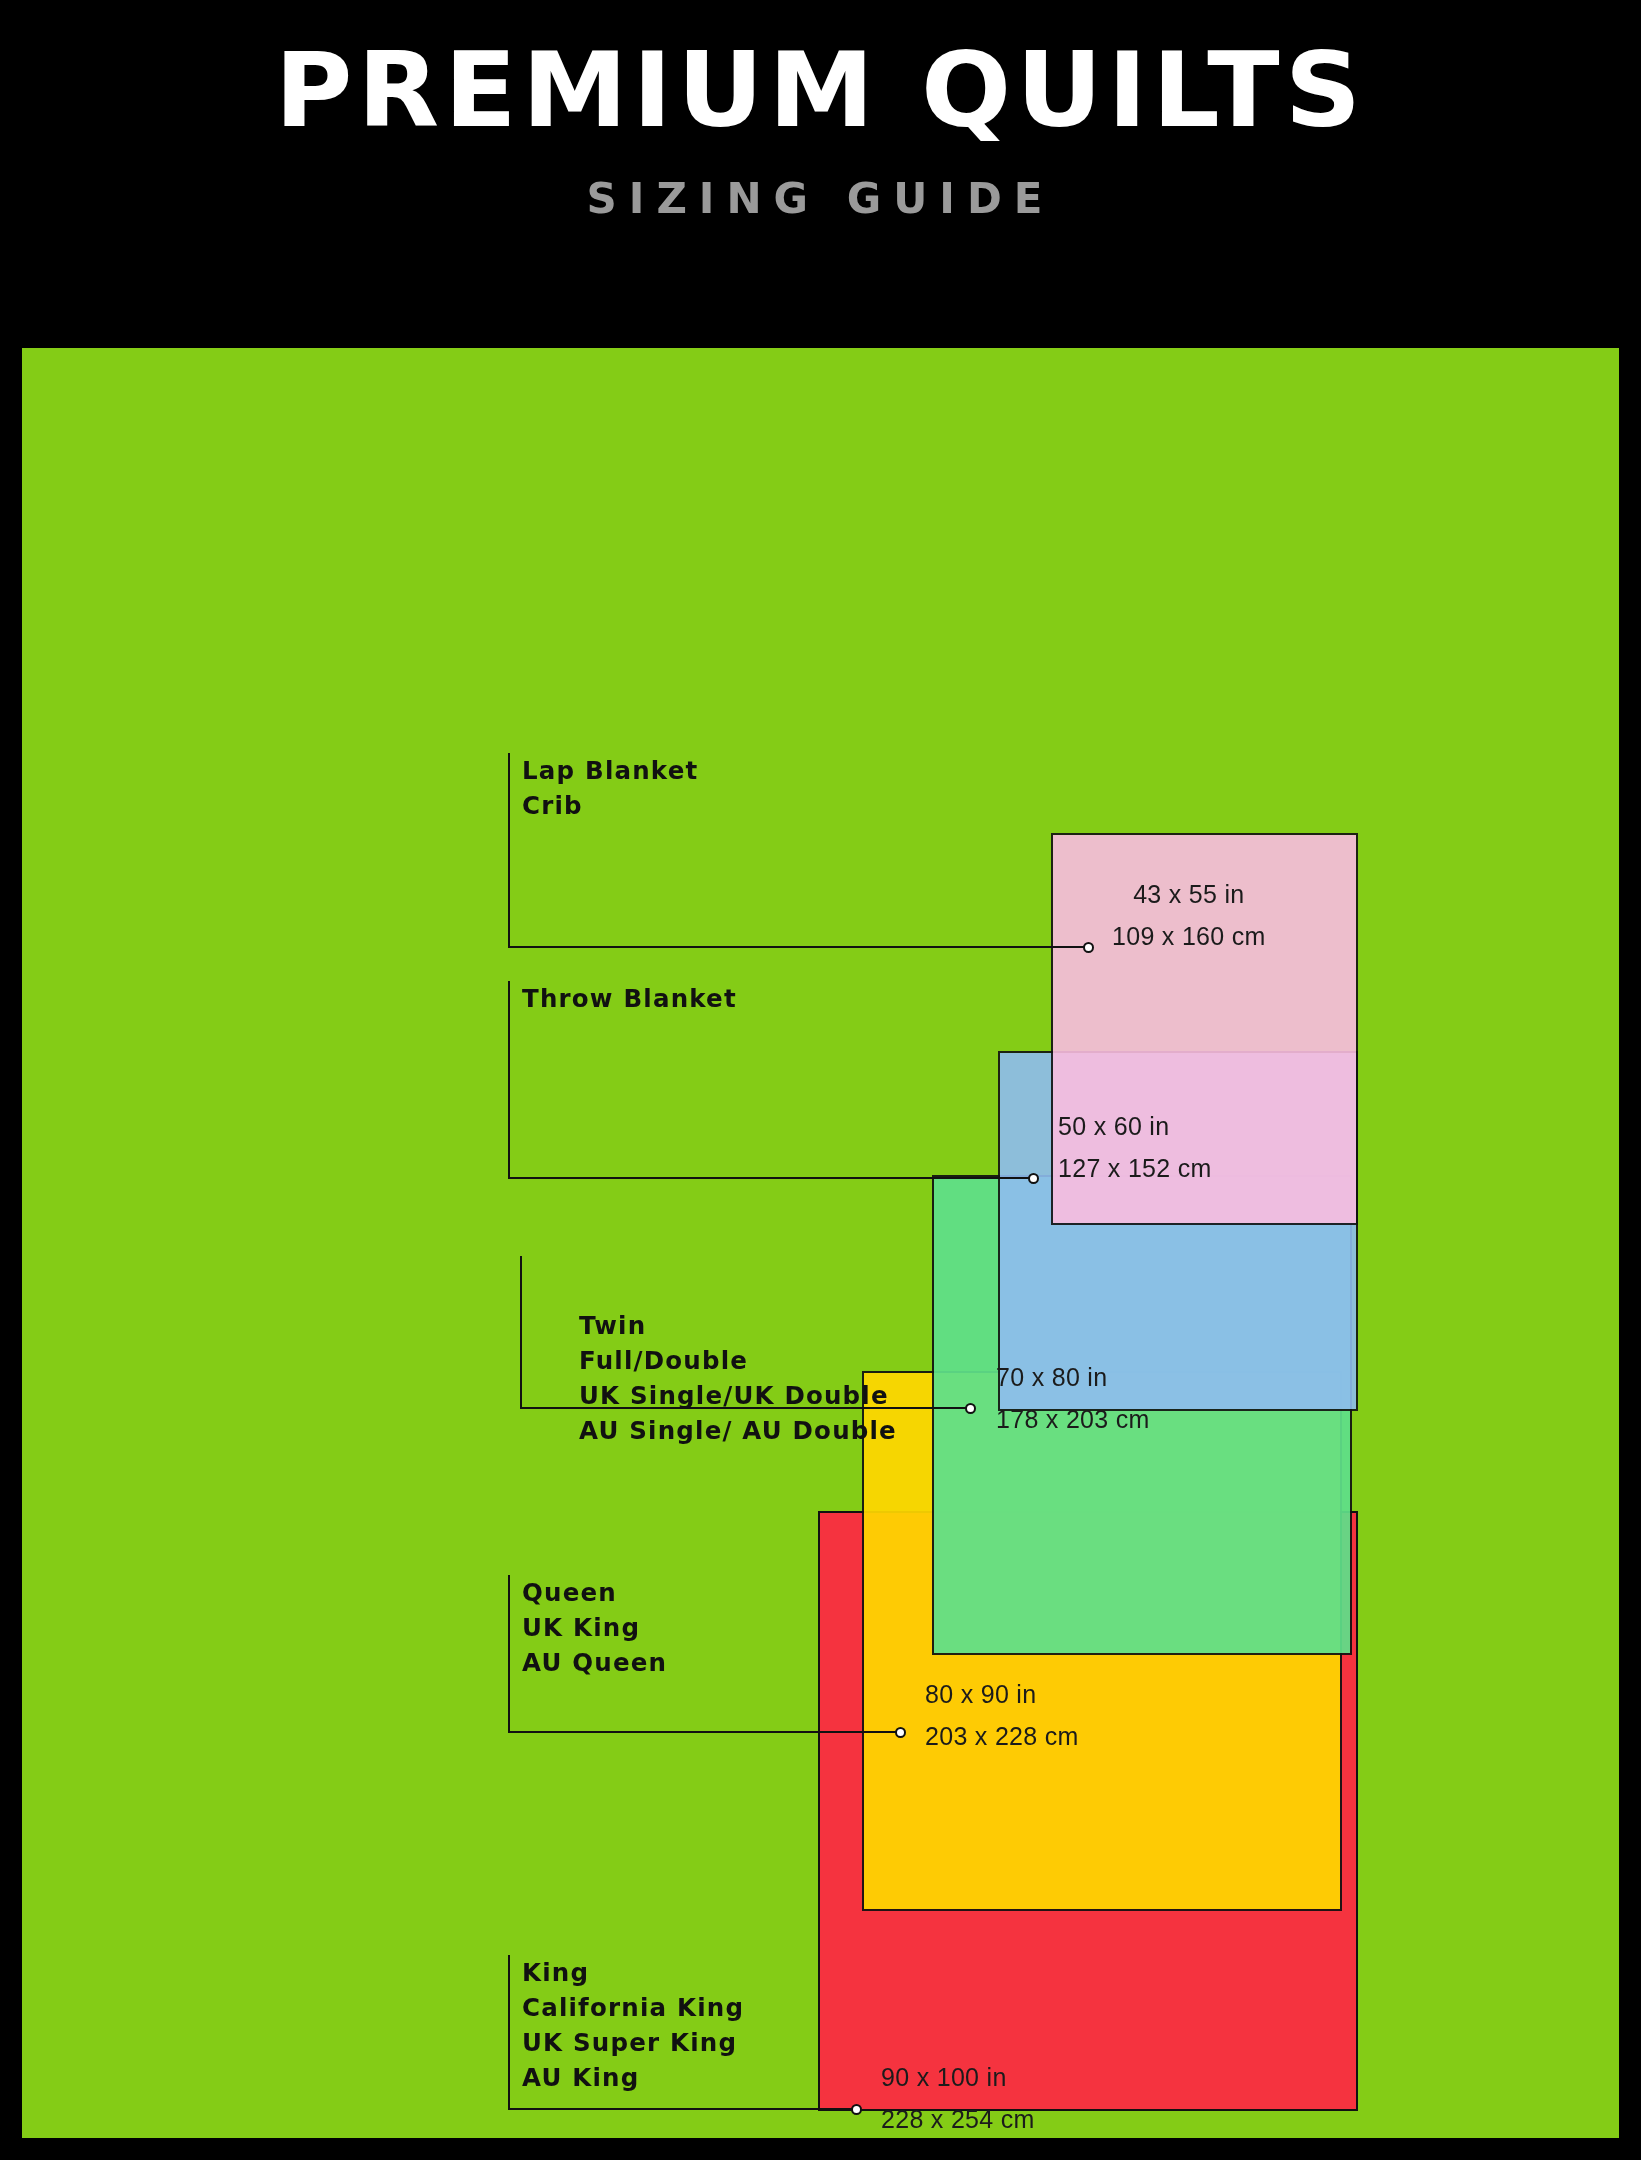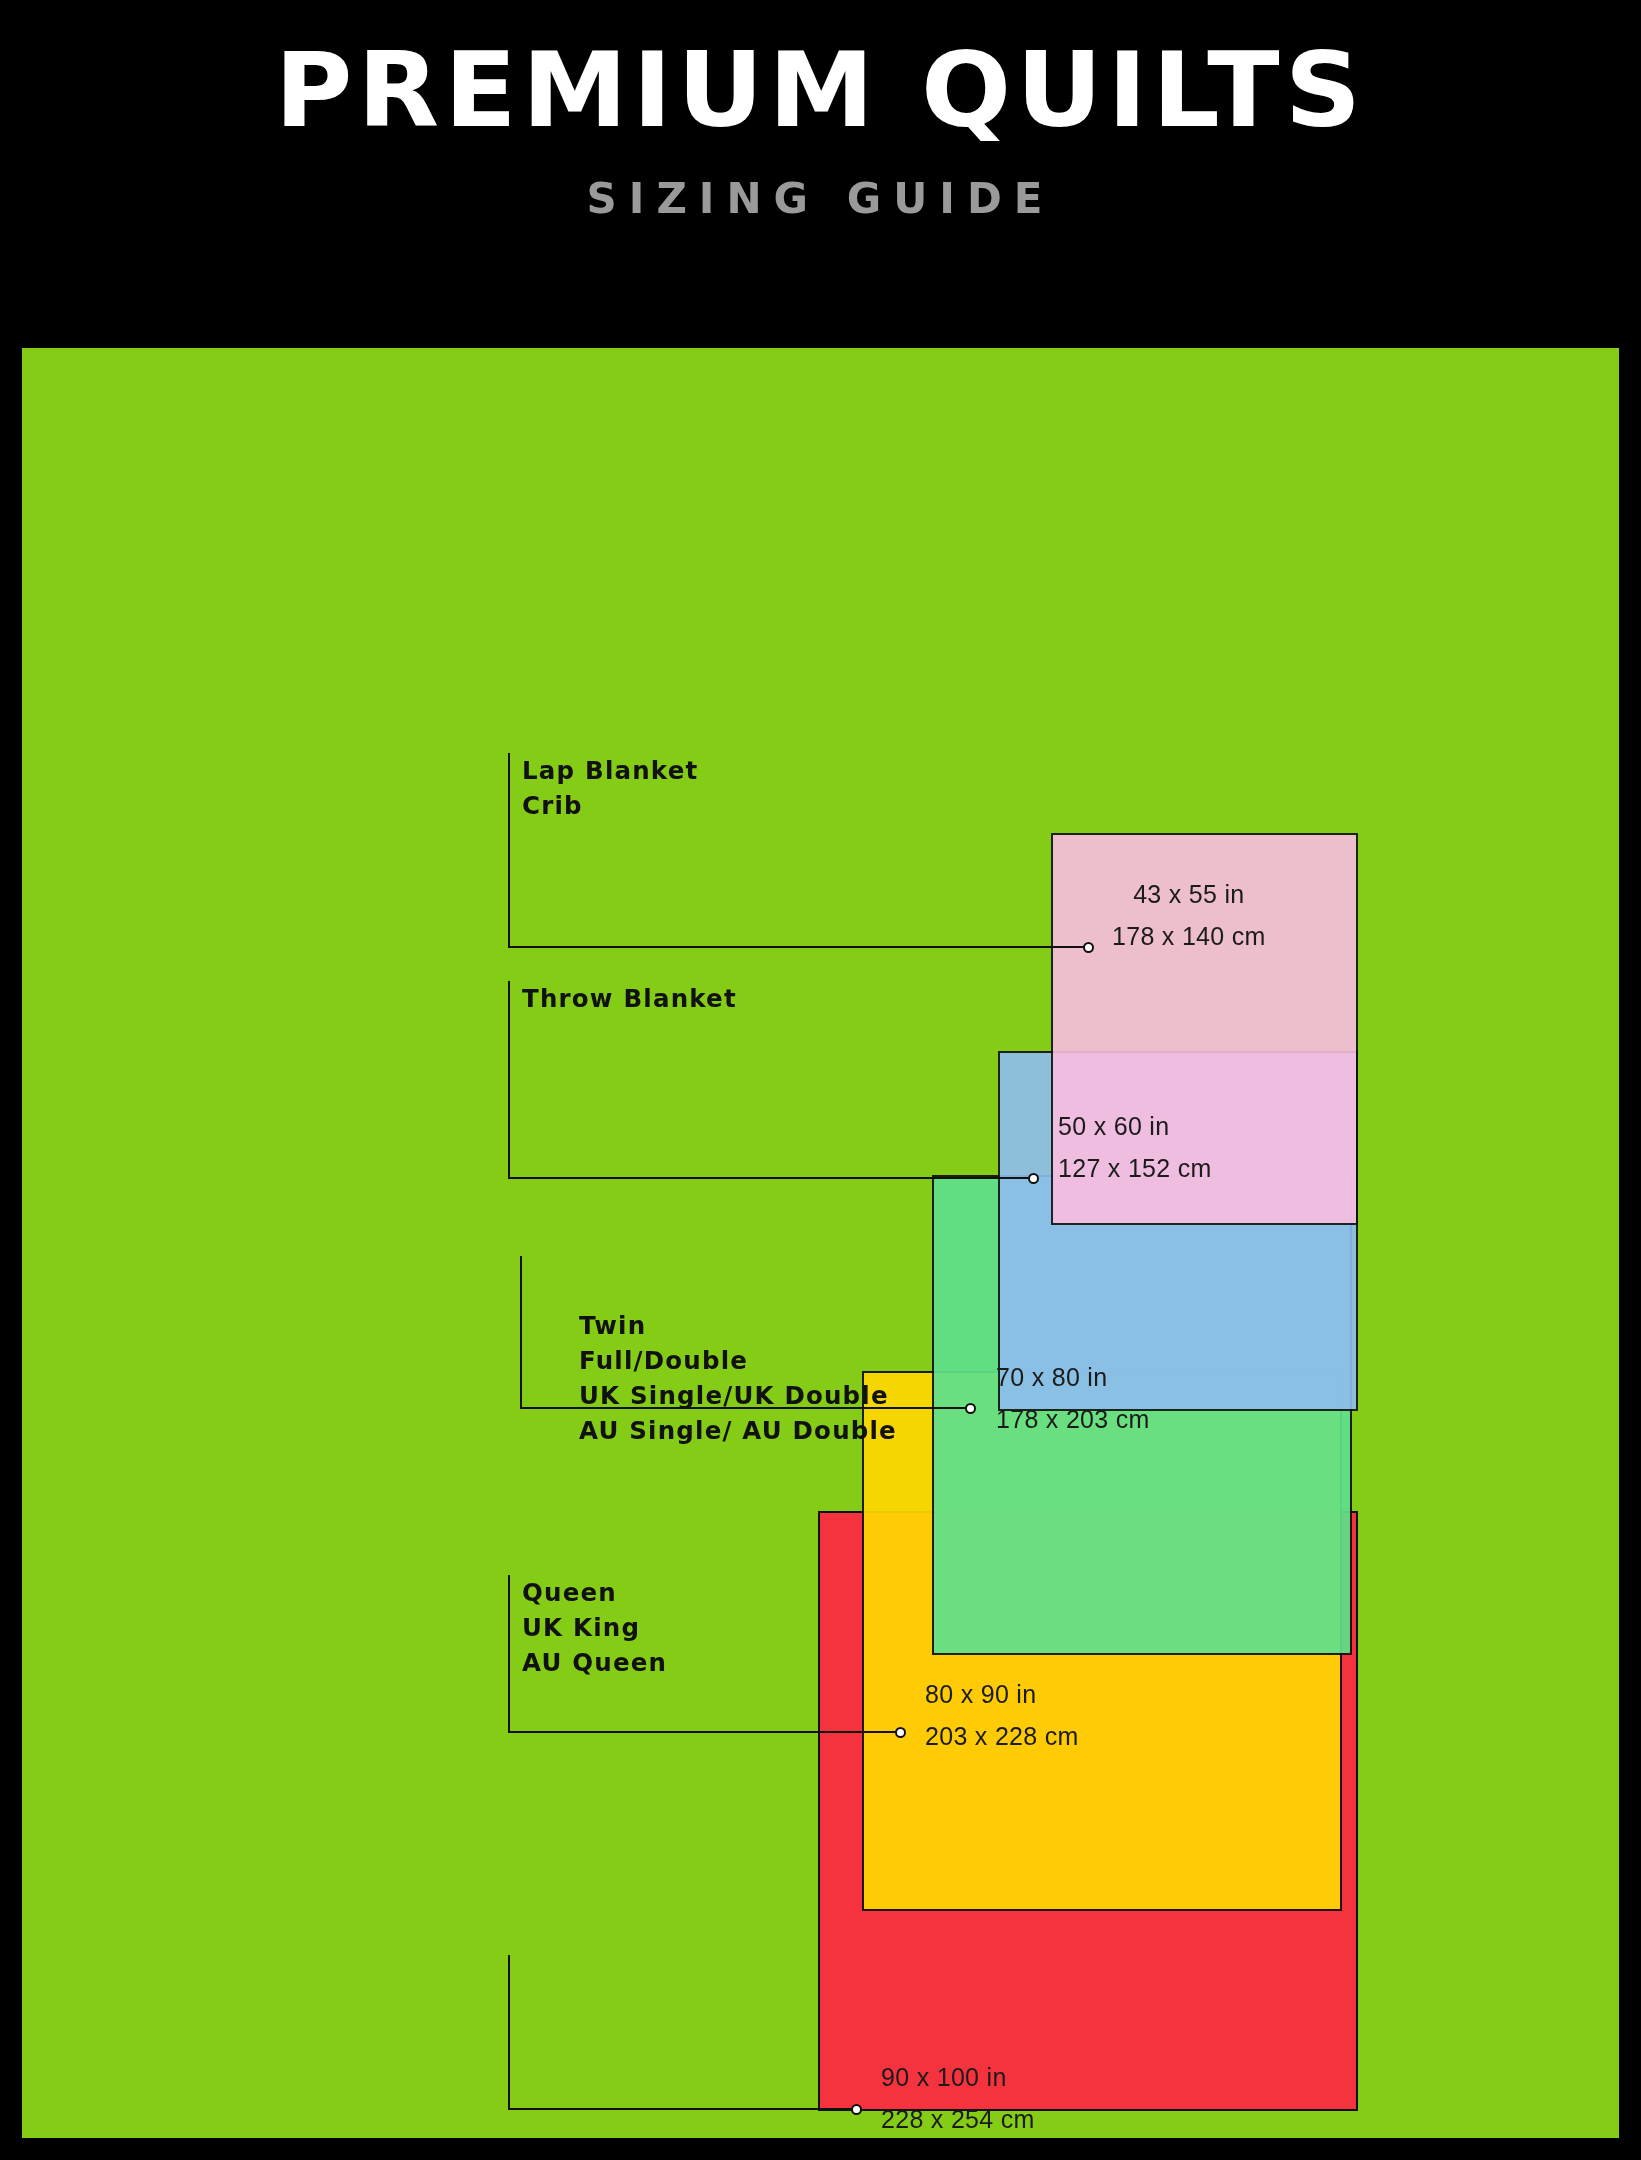--- a/index.html
+++ b/index.html
@@ -138,21 +138,21 @@
     <div class="size-box" style="left:1029px; top:485px; width:307px; height:392px; background:#f9bde0; opacity:0.9;"></div>
 
     <div class="callout-line" style="left:486px; top:405px; width:580px; height:195px;"></div>
     <div class="callout-dot" style="left:1061px; top:594px;"></div>
     <div class="label-names" style="left:500px; top:405px;">
       <div>Lap Blanket</div>
       <div>Crib</div>
     </div>
     <div class="label-dims" style="left:1090px; top:525px;text-align:center;">
       <div>43 x 55 in</div>
-      <div>178 x 140 cm</div>
+      <div>109 x 160 cm</div>
     </div>
 
     <div class="callout-line" style="left:486px; top:633px; width:525px; height:198px;"></div>
     <div class="callout-dot" style="left:1006px; top:825px;"></div>
     <div class="label-names" style="left:500px; top:633px;">
       <div>Throw Blanket</div>
     </div>
     <div class="label-dims" style="left:1036px; top:757px;">
       <div>50 x 60 in</div>
       <div>127 x 152 cm</div>
@@ -178,19 +178,25 @@
       <div>UK King</div>
       <div>AU Queen</div>
     </div>
     <div class="label-dims" style="left:903px; top:1325px;">
       <div>80 x 90 in</div>
       <div>203 x 228 cm</div>
     </div>
 
     <div class="callout-line" style="left:486px; top:1607px; width:348px; height:155px;"></div>
     <div class="callout-dot" style="left:829px; top:1756px;"></div>
+    <div class="label-names" style="left:500px; top:1607px;">
+      <div>King</div>
+      <div>California King</div>
+      <div>UK Super King</div>
+      <div>AU King</div>
+    </div>
     <div class="label-dims" style="left:859px; top:1708px;">
       <div>90 x 100 in</div>
       <div>228 x 254 cm</div>
     </div>
 
   </div>
 </div>
 
 </body></html>

